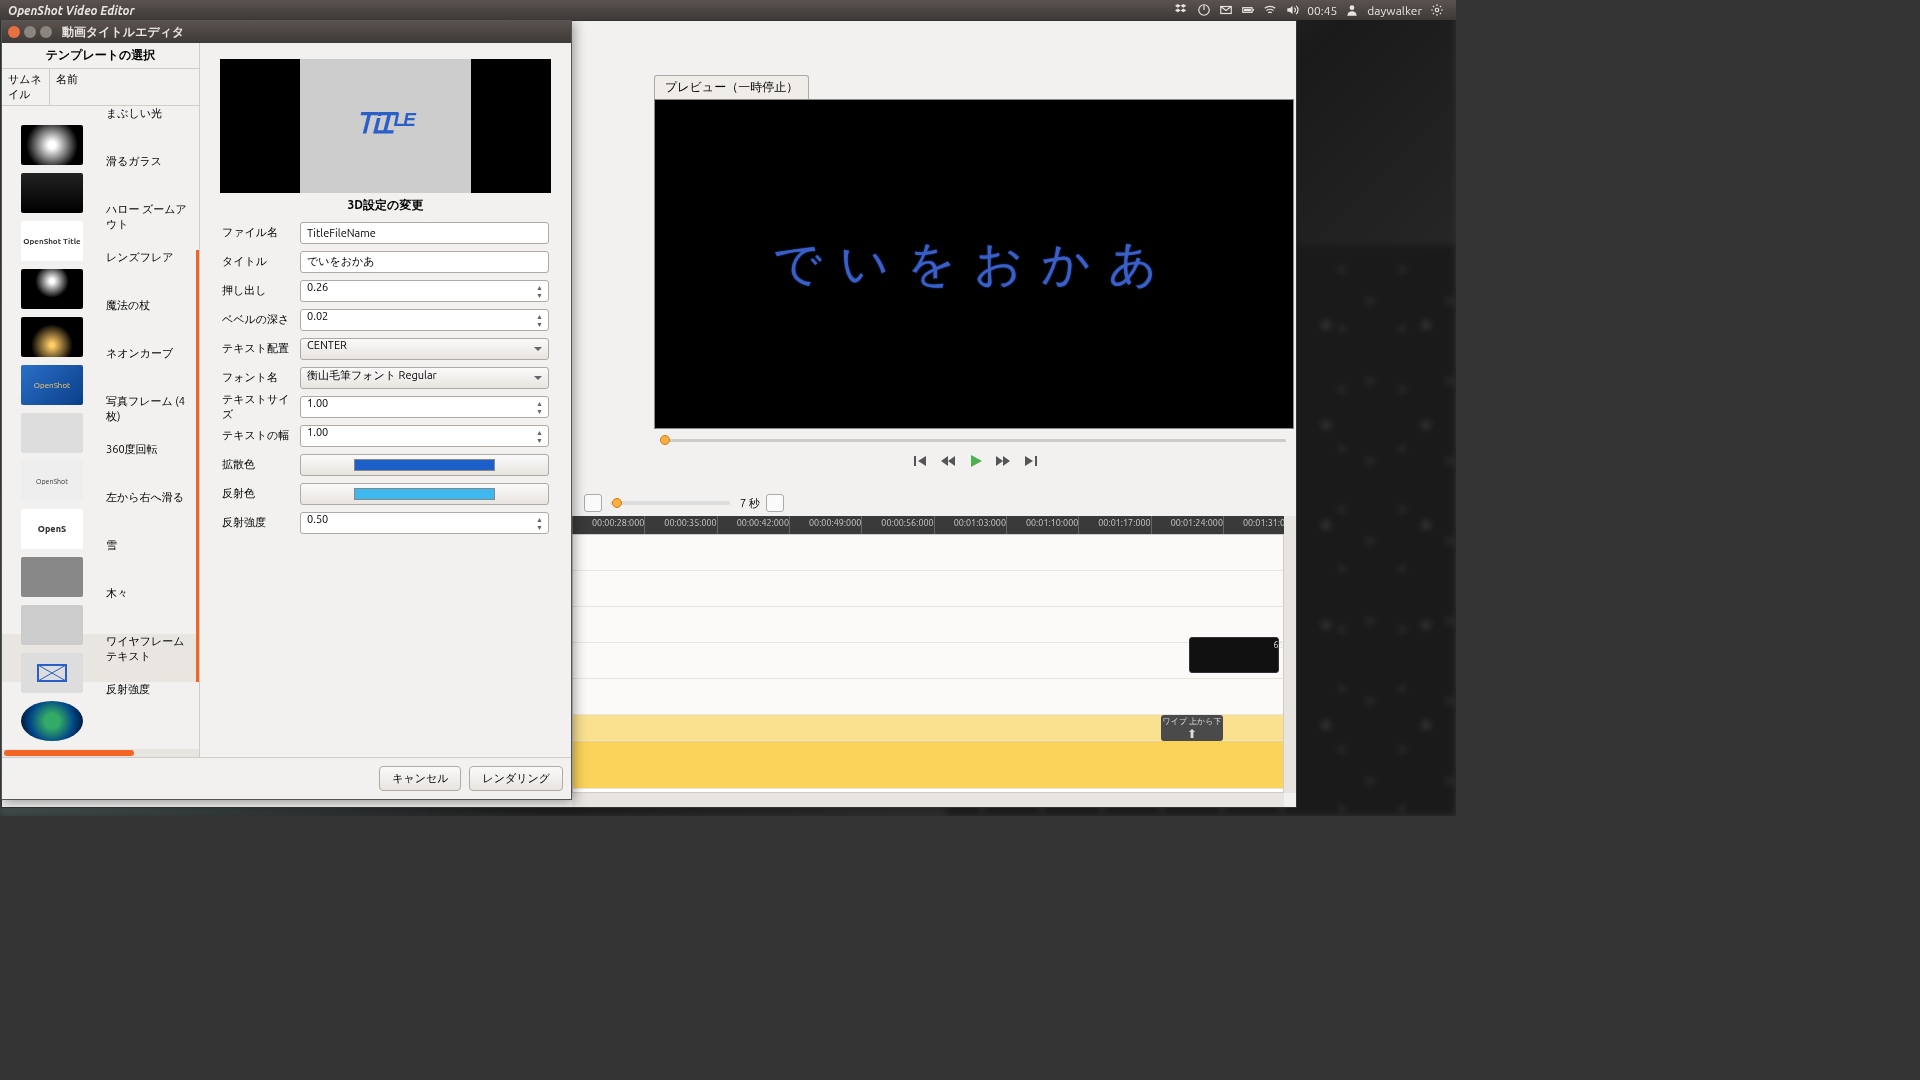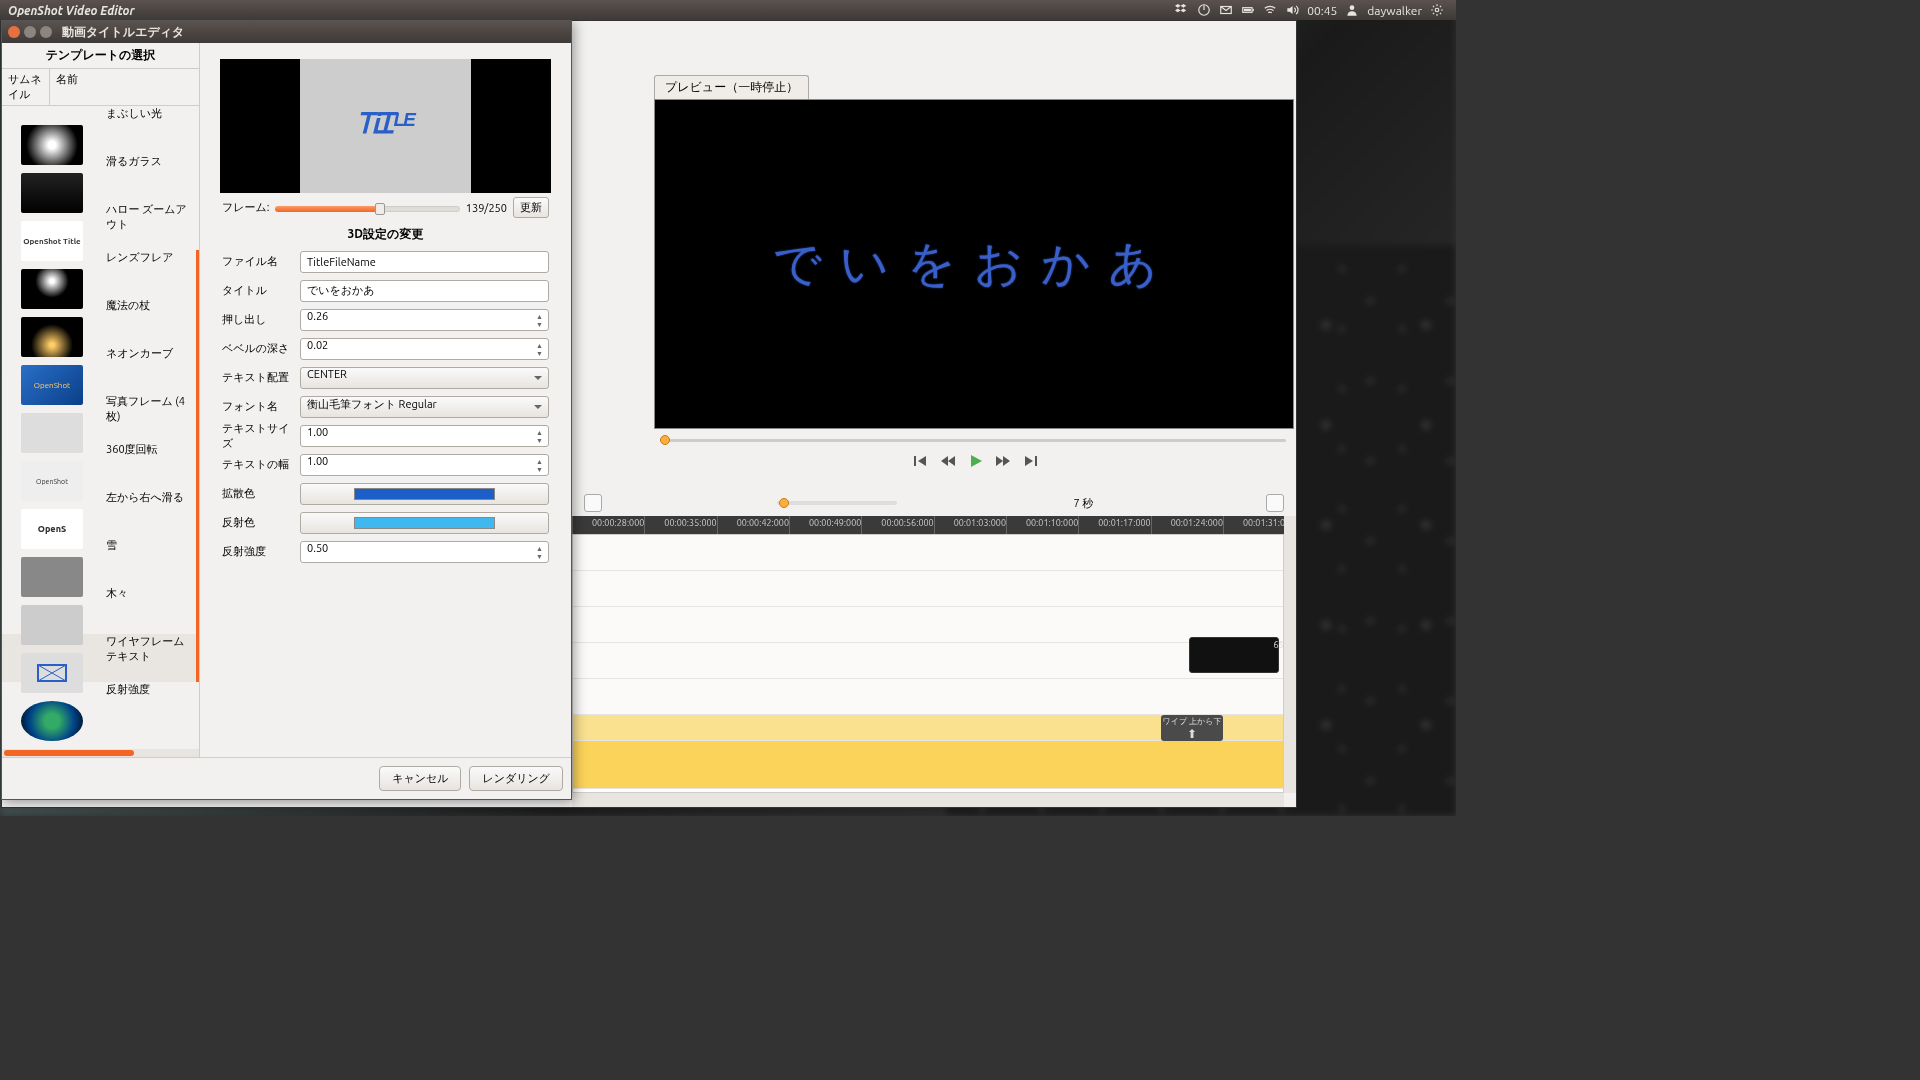--- a/index.html
+++ b/index.html
@@ -53,21 +53,21 @@
   letter-spacing:18px; text-shadow:0 0 2px #2a4fa8;
 }
 .preview-scrub { width:640px; height:14px; position:relative; margin-top:4px; }
 .preview-scrub .track { position:absolute; left:8px; right:8px; top:6px; height:3px; background:#ccc; border-radius:2px;}
 .preview-scrub .thumb { position:absolute; left:6px; top:2px; width:10px; height:10px; background:#fcaf3e; border:1px solid #c77c11; border-radius:50%;}
 .preview-controls { text-align:center; margin-top:6px; }
 .preview-controls .pc { display:inline-block; width:18px; height:14px; margin:0 3px; }
 .preview-controls svg { width:16px; height:14px; }
 
 .toolbar-row { position:absolute; left:0; right:0; top:470px; height:24px;
-  display:flex; align-items:center; justify-content:space-between; padding:0 10px; font-size:11px; }
+  display:flex; align-items:center; justify-content:flex-start; padding:0 10px; font-size:11px; }
 .toolbar-row .tbtn { width:18px; height:18px; border:1px solid #aaa; border-radius:3px; background:#fafafa; margin:0 2px; display:inline-block;}
 .toolbar-row .zoom-track { width:120px; height:4px; background:#ddd; border-radius:2px; margin:0 6px; position:relative;}
 .toolbar-row .zoom-thumb { position:absolute; left:2px; top:-3px; width:10px;height:10px;border-radius:50%;background:#fcaf3e;border:1px solid #c77c11;}
 .toolbar-row .zoom-label { margin:0 4px; }
 
 .ruler { position:absolute; left:0; right:12px; top:495px; height:18px; background:#3a3a3a; color:#ccc;
   font-size:9px; display:flex; }
 .ruler .tick { flex:1; position:relative; padding-left:19px; border-left:1px solid #666; padding-top:2px;}
 
 .timeline-area { position:absolute; left:0; right:12px; top:513px; bottom:14px; background:#fff; border:1px solid #d0ccc7; overflow:hidden;}
@@ -369,30 +369,20 @@
           <div class="thumb"></div>
         </div>
     </div>
 
     <div class="settings-panel">
       <div class="preview-3d">
         <div class="black-l"></div>
           <div class="black-r"></div>
         <span class="wire">ᎢᎥᏆᴸᴱ</span>
       </div>
-      <div class="frame-row">
-        <span class="lbl">フレーム:</span>
-        <div class="slider">
-            <div class="fill"></div>
-            <div class="rest"></div>
-            <div class="knob"></div>
-          </div>
-        <span>139/250</span>
-        <button class="btn">更新</button>
-      </div>
       <div class="section-header">3D設定の変更</div>
       <div class="form-rows">
         <div class="form-row">
             <span class="lbl">ファイル名</span>
             <input class="inp" value="TitleFileName" style="">
           </div>
         <div class="form-row">
             <span class="lbl">タイトル</span>
             <input class="inp" value="でいをおかあ" style="">
           </div>

